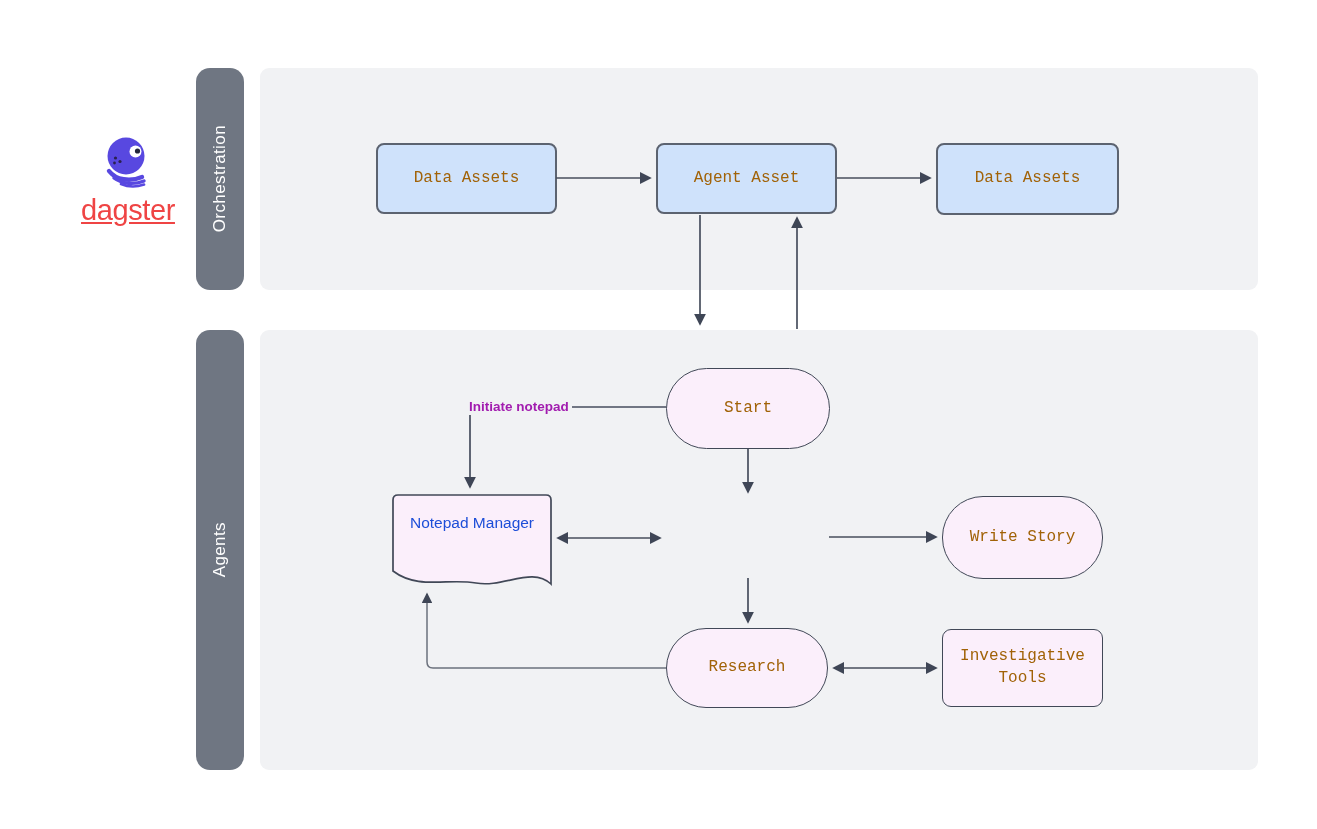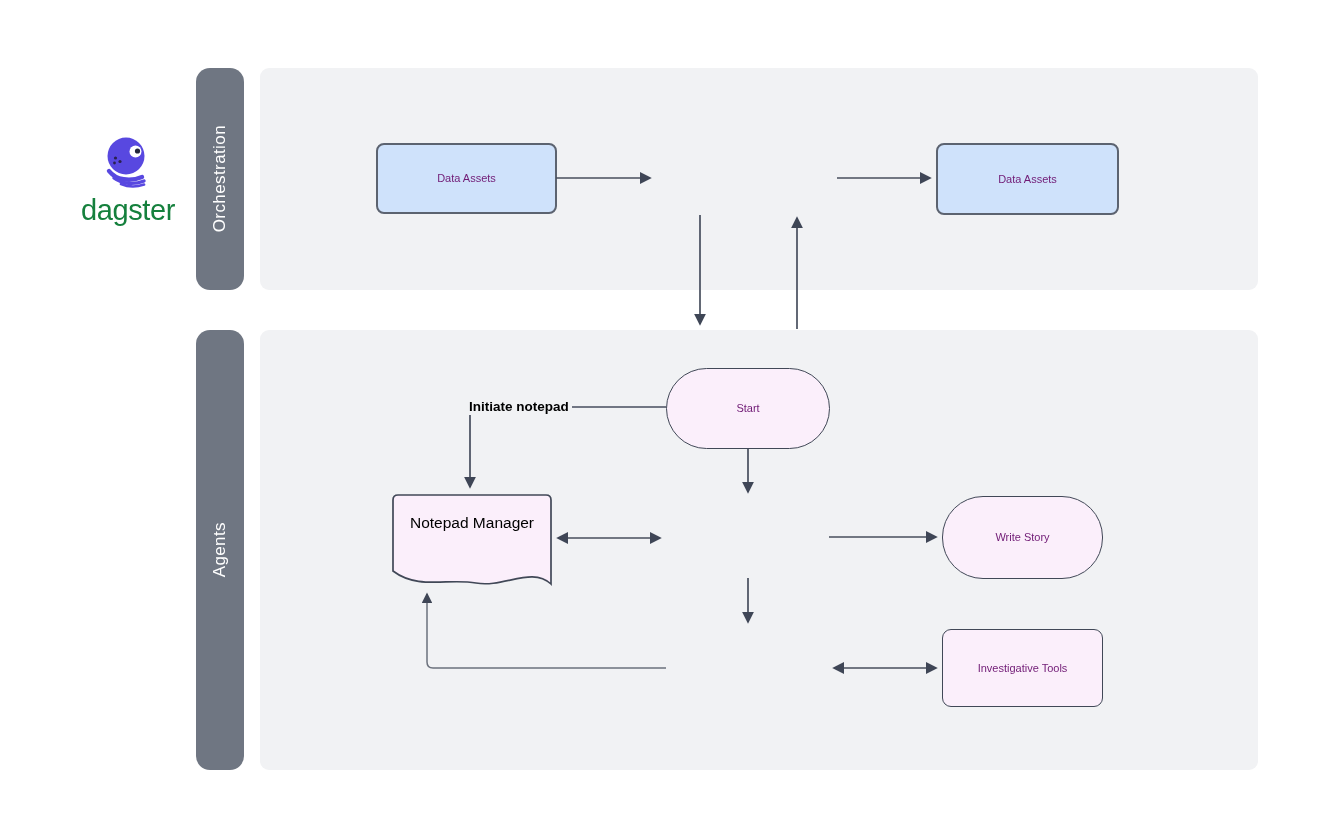--- a/index.html
+++ b/index.html
@@ -14,46 +14,46 @@
   }
   .lane-header .vlabel{
     writing-mode:vertical-rl;transform:rotate(180deg);
     color:#ffffff;font-size:17px;letter-spacing:.4px;white-space:nowrap;
   }
   .lane-body{
     position:absolute;background:#f1f2f4;border-radius:9px;
   }
   
   .logo{position:absolute;display:flex;flex-direction:column;align-items:center;}
-  .logo .wordmark{color:#15803d;}
+  .logo .wordmark{color:#ef4444;text-decoration:underline;}
   .dagster-word{font-size:29px;font-weight:500;letter-spacing:-0.4px;margin-top:2px;}
   .langchain-word{font-size:24px;font-weight:700;letter-spacing:-0.2px;margin-top:4px;color:#272a33;}
   
   .node{
     position:absolute;box-sizing:border-box;display:flex;align-items:center;justify-content:center;
-    font-size:11px;color:#701a75;text-align:center;line-height:1.35;
+    font-size:16px;color:#a16207;text-align:center;line-height:1.35;font-family:Liberation Mono, monospace;
   }
   .asset-node{
     background:#cfe2fb;border:2.5px solid #5c6370;border-radius:8px;
   }
   .terminator{
     background:#fbeffb;border:1.7px solid #414857;border-radius:41px;align-items:center;
   }
   .tool-node{
     background:#fbeffb;border:1.7px solid #414857;border-radius:9px;padding:4px 18px;
   }
   .document-node{position:absolute;}
   .document-node .doc-label{
     position:absolute;left:0;top:20px;width:100%;text-align:center;
-    font-size:15.5px;color:#000000;
+    font-size:15.5px;color:#1d4ed8;
   }
   
   .edge-label{
     position:absolute;background:#f1f2f4;padding:1px 3px;
-    font-size:13.5px;font-weight:700;color:#000000;white-space:nowrap;
+    font-size:13.5px;font-weight:700;color:#a21caf;white-space:nowrap;
   }
   .edges-overlay{position:absolute;left:0;top:0;pointer-events:none;}
 </style>
 </head>
 <body>
 
 <div class="canvas">
 
   <div class="lane-header" style="left:196px;top:68px;height:222px;">
     <span class="vlabel">Orchestration</span>
@@ -79,37 +79,43 @@
         <path d="M24,48 C31,51 40,51 47,48.5" stroke="#5848e0" stroke-width="2.6" fill="none" stroke-linecap="round"></path>
       </svg>
     </span>
     <span class="wordmark dagster-word">dagster</span>
   </div>
 
 
   <div class="node asset-node" style="left:376px;top:143px;width:181px;height:71px;">
     <span>Data Assets</span>
   </div>
+  <div class="node asset-node" style="left:656px;top:143px;width:181px;height:71px;">
+    <span>Agent Asset</span>
+  </div>
   <div class="node asset-node" style="left:936px;top:143px;width:183px;height:72px;">
     <span>Data Assets</span>
   </div>
 
   <div class="node terminator" style="left:666px;top:368px;width:164px;height:81px;">
     <span>Start</span>
   </div>
 
   <div class="document-node" style="left:392px;top:494px;width:160px;height:96px;">
     <svg width="160" height="96" viewBox="0 0 160 96">
       <path d="M1,6 Q1,1 6,1 L154,1 Q159,1 159,6 L159,90 C140,72 112,94 84,89 C56,84 26,96 1,77 Z" fill="#fbeffb" stroke="#414857" stroke-width="1.7"></path>
     </svg>
     <div class="doc-label">Notepad Manager</div>
   </div>
 
   <div class="node terminator" style="left:942px;top:496px;width:161px;height:83px;">
     <span>Write Story</span>
+  </div>
+  <div class="node terminator" style="left:666px;top:628px;width:162px;height:80px;">
+    <span>Research</span>
   </div>
   <div class="node tool-node" style="left:942px;top:629px;width:161px;height:78px;">
     <span>Investigative Tools</span>
   </div>
 
   <svg class="edges-overlay" width="1317" height="829" viewBox="0 0 1317 829">
     <defs>
       <marker id="arrow" viewBox="0 0 10 10" refX="8.5" refY="5" markerWidth="7" markerHeight="7" orient="auto-start-reverse">
         <path d="M0,0 L10,5 L0,10 Z" fill="#3f4656"></path>
       </marker>

